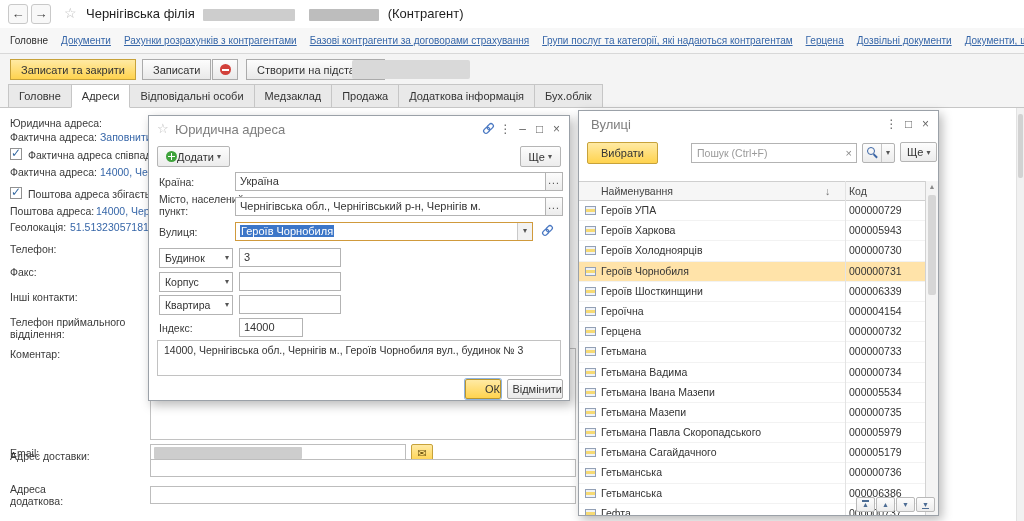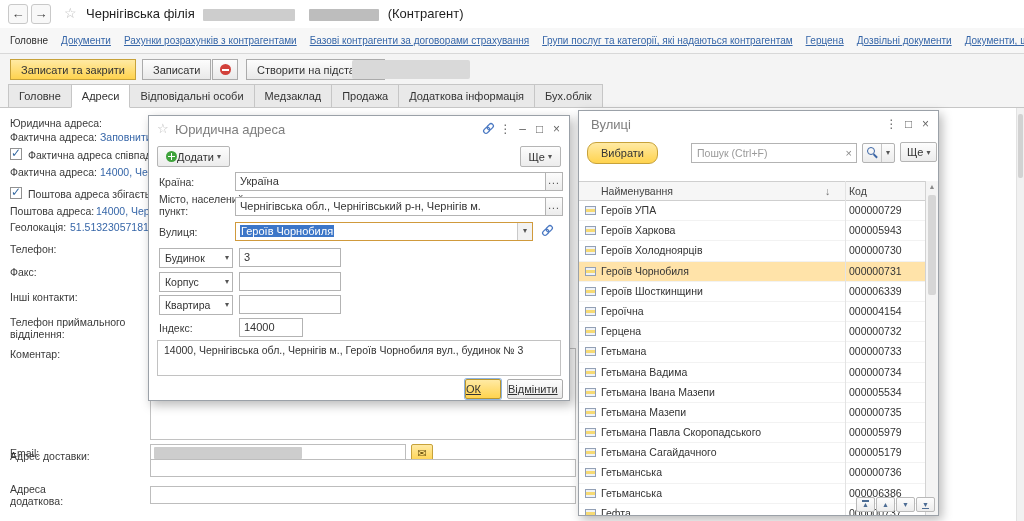--- a/index.html
+++ b/index.html
@@ -61,41 +61,41 @@
   
   .dialog { position:absolute; background:#fff; border:1px solid #9ba1a8; box-shadow:3px 4px 10px rgba(0,0,0,.28); }
   .dstar { position:absolute; left:8px; top:5px; color:#bcbcbc; font-size:13px; }
   .dtitle { position:absolute; left:26px; top:6px; font-size:13px; color:#7d7d7d; white-space:nowrap; }
   .dtitle.noicon { left:12px; }
   .dicons { position:absolute; right:4px; top:4px; display:flex; }
   .dicon { width:17px; height:18px; text-align:center; line-height:18px; color:#666; font-size:12px; cursor:pointer; }
   .toolbtn { position:absolute; height:21px; display:inline-flex; align-items:center; gap:0; padding:0 8px;
              border:1px solid #b5b5b5; border-radius:2px; background:linear-gradient(#fdfdfd,#ececec);
              cursor:pointer; white-space:nowrap; }
-  .toolbtn.yellow { background:linear-gradient(#ffeaa4,#ffd34e); border-color:#c7a23a;border-radius:9px; }
+  .toolbtn.yellow { background:linear-gradient(#ffeaa4,#ffd34e); border-color:#c7a23a; }
   .plus { width:11px; height:11px; border-radius:50%; background:#3fa33c; position:relative; display:inline-block; }
   .plus::before { content:''; position:absolute; left:4.8px; top:2px; width:1.5px; height:7px; background:#fff; }
   .plus::after  { content:''; position:absolute; top:4.8px; left:2px; height:1.5px; width:7px; background:#fff; }
 
   .fldlbl { position:absolute; font-size:10.5px; color:#3a3a3a; white-space:nowrap; }
   .fld { position:absolute; height:19px; border:1px solid #b3b3b3; background:#fff; font-size:11px;
          line-height:17px; padding:0 4px; white-space:nowrap; overflow:hidden; }
   .fld.focus { border-color:#d09a3c; }
   .selection { background:#3c76c8; color:#fff; padding:0 1px; }
   .dd-inside { position:absolute; right:0; top:0; width:15px; height:17px; border-left:1px solid #c9c9c9;
                background:#f2f2f2; text-align:center; line-height:16px; font-size:8px; color:#555; cursor:pointer; }
   .dotsbtn { position:absolute; width:17px; height:19px; border:1px solid #b3b3b3; border-left:none;
              background:linear-gradient(#fcfcfc,#ececec); text-align:center; line-height:15px; font-size:10px;
              color:#444; cursor:pointer; letter-spacing:1px; }
   .linkbtn { position:absolute; width:17px; height:18px; text-align:center; cursor:pointer; padding-top:2px; }
   .combo { position:absolute; width:74px; height:20px; border:1px solid #b3b3b3; background:#fff;
            font-size:10.5px; line-height:18px; padding:0 14px 0 5px; cursor:pointer; }
   .combo::after { content:'▾'; position:absolute; right:3px; top:0; font-size:8px; color:#555; line-height:18px; }
   .dlgbtn { position:absolute; height:20px; border:1px solid #ababab; border-radius:2px;
-            background:linear-gradient(#fdfdfd,#e9e9e9); text-align:left; font-size:11px; cursor:pointer; line-height:18px;text-decoration:underline; }
+            background:linear-gradient(#fdfdfd,#e9e9e9); text-align:right; font-size:11px; cursor:pointer; line-height:18px; }
   .dlgbtn.primary { background:linear-gradient(#ffeaa4,#ffd34e); border-color:#b8952e; box-shadow:0 0 0 1px #8db3e0; }
 
   
   .search { position:absolute; left:112px; top:32px; width:166px; height:20px; border:1px solid #b3b3b3; background:#fff; }
   .search .ph { position:absolute; left:5px; top:3px; color:#9a9a9a; font-size:10.5px; }
   .search .clear { position:absolute; right:4px; top:2px; color:#888; font-size:11px; cursor:pointer; line-height:14px; }
   .magbtn { position:absolute; left:283px; top:32px; width:33px; height:20px; border:1px solid #b3b3b3;
             border-radius:2px; background:linear-gradient(#fdfdfd,#ececec); display:flex; cursor:pointer; }
   .magpart { width:19px; border-right:1px solid #c5c5c5; position:relative; }
   .mag-icon { width:8px; height:8px; border:1.5px solid #3b65a5; border-radius:50%; position:absolute; left:4px; top:3px; }

